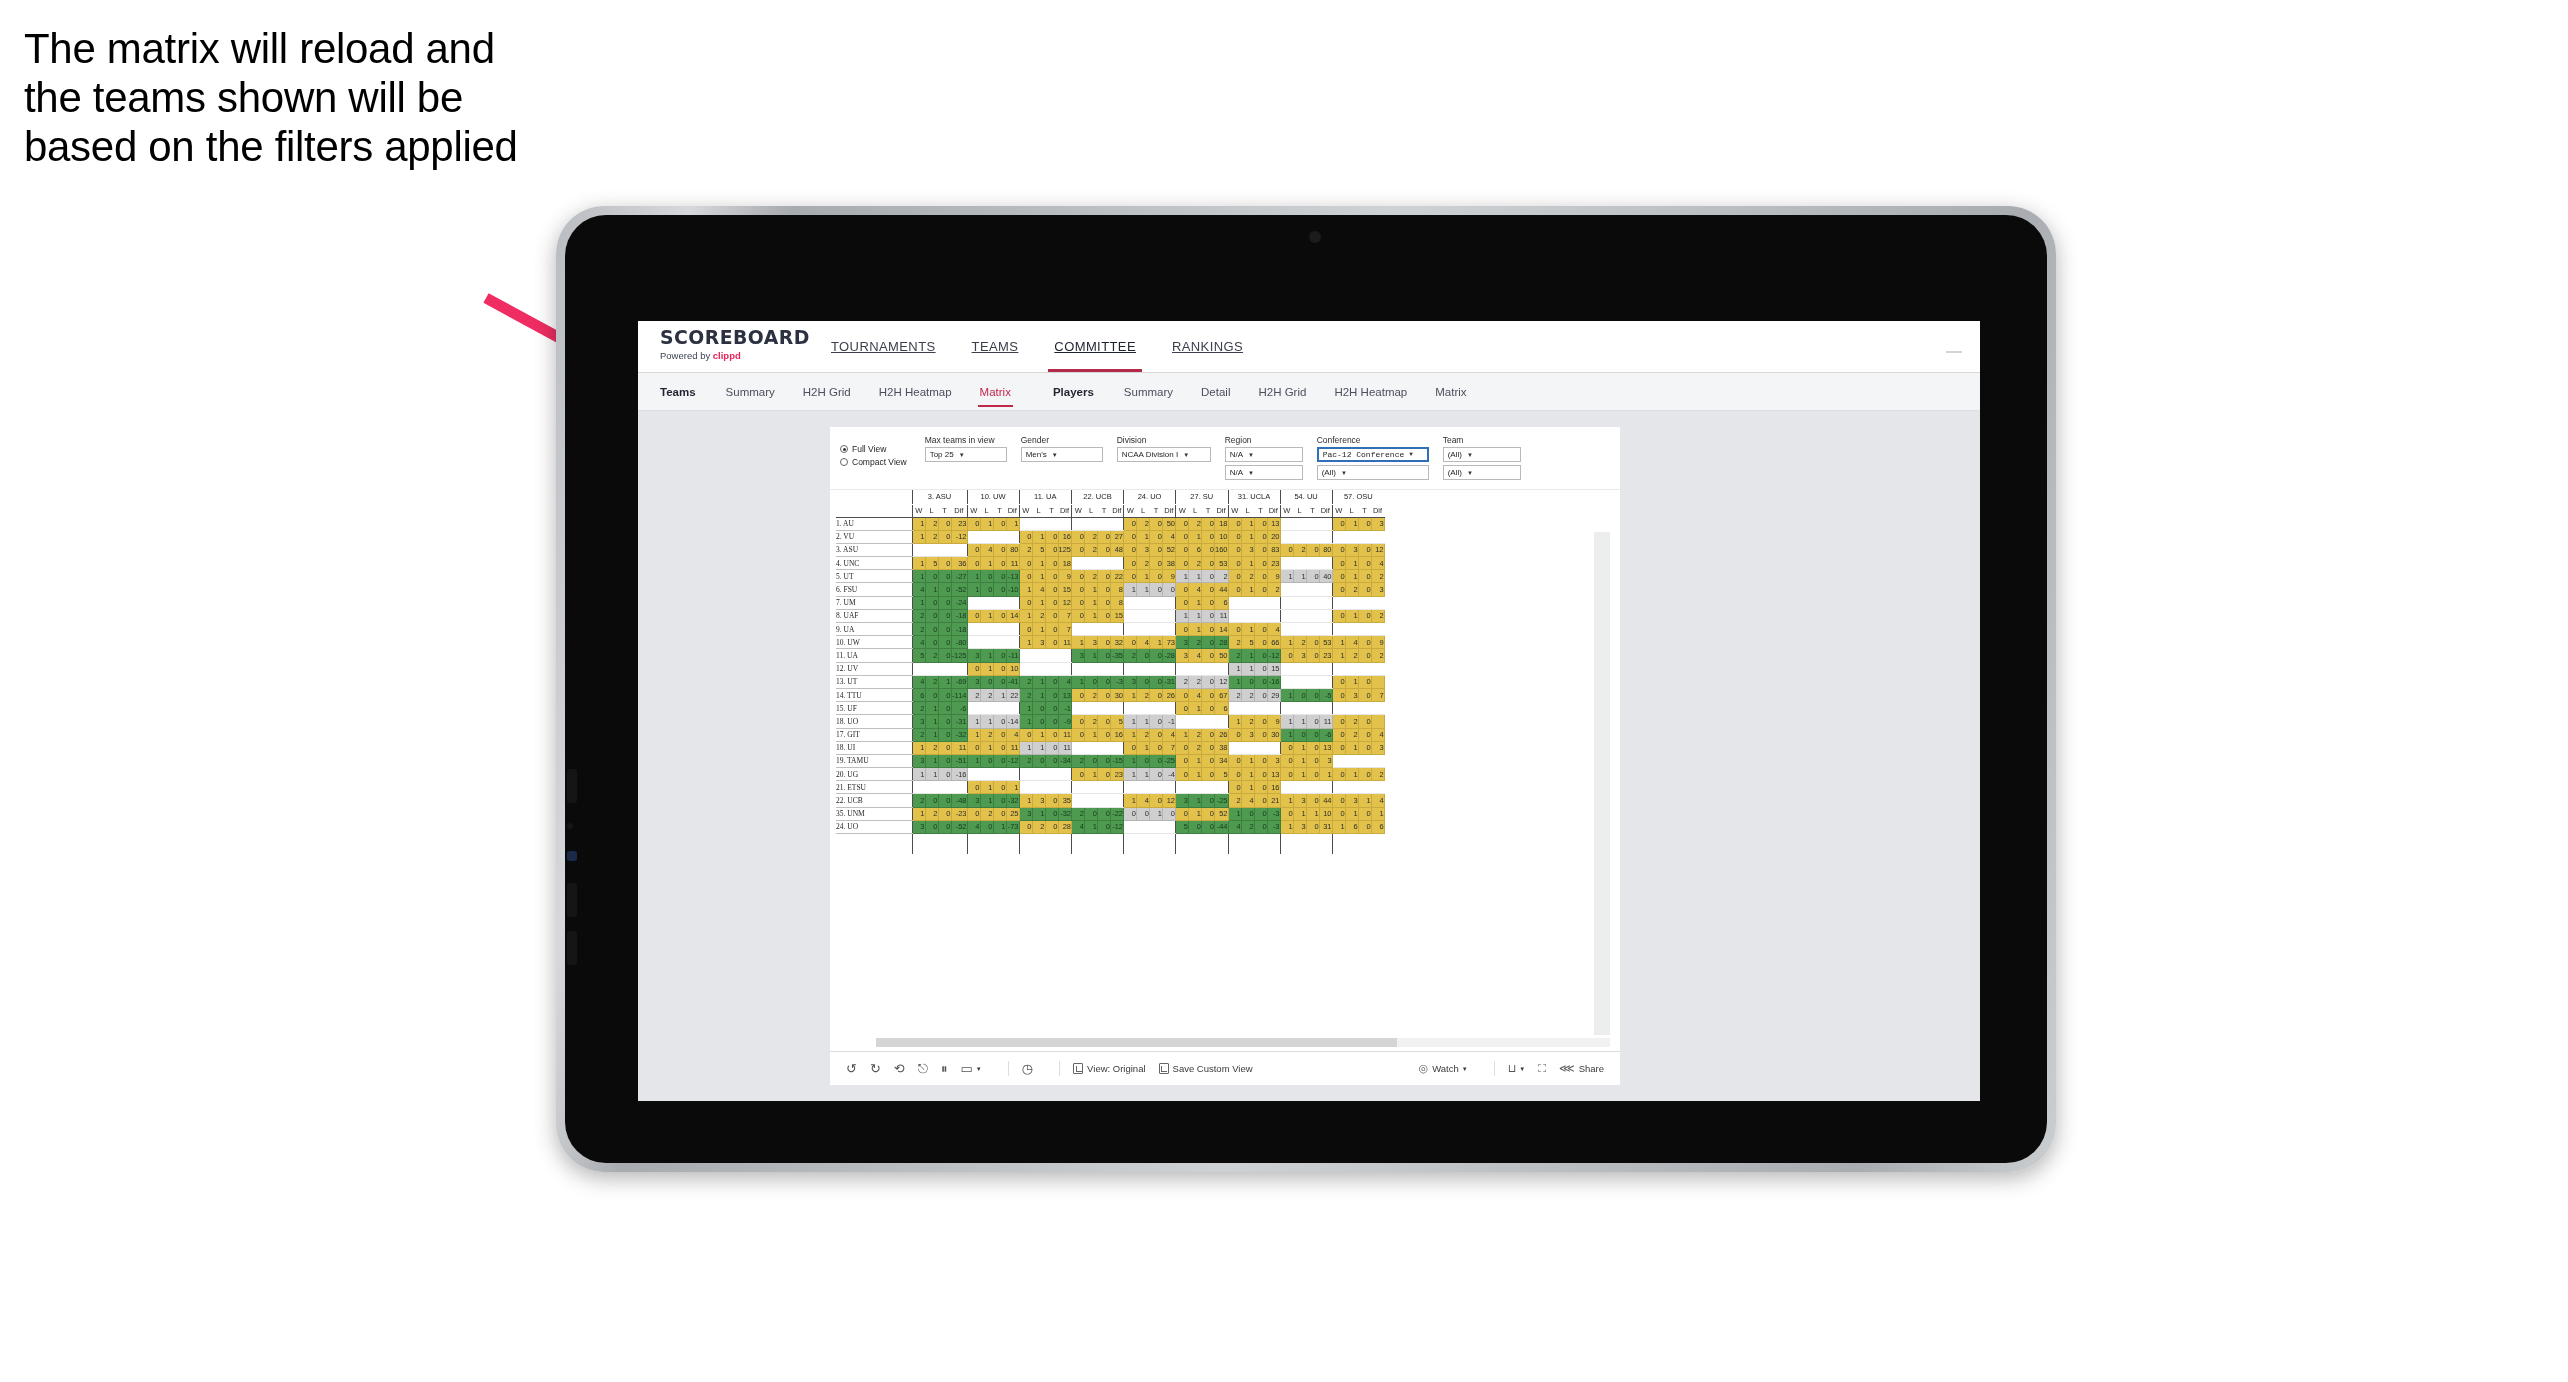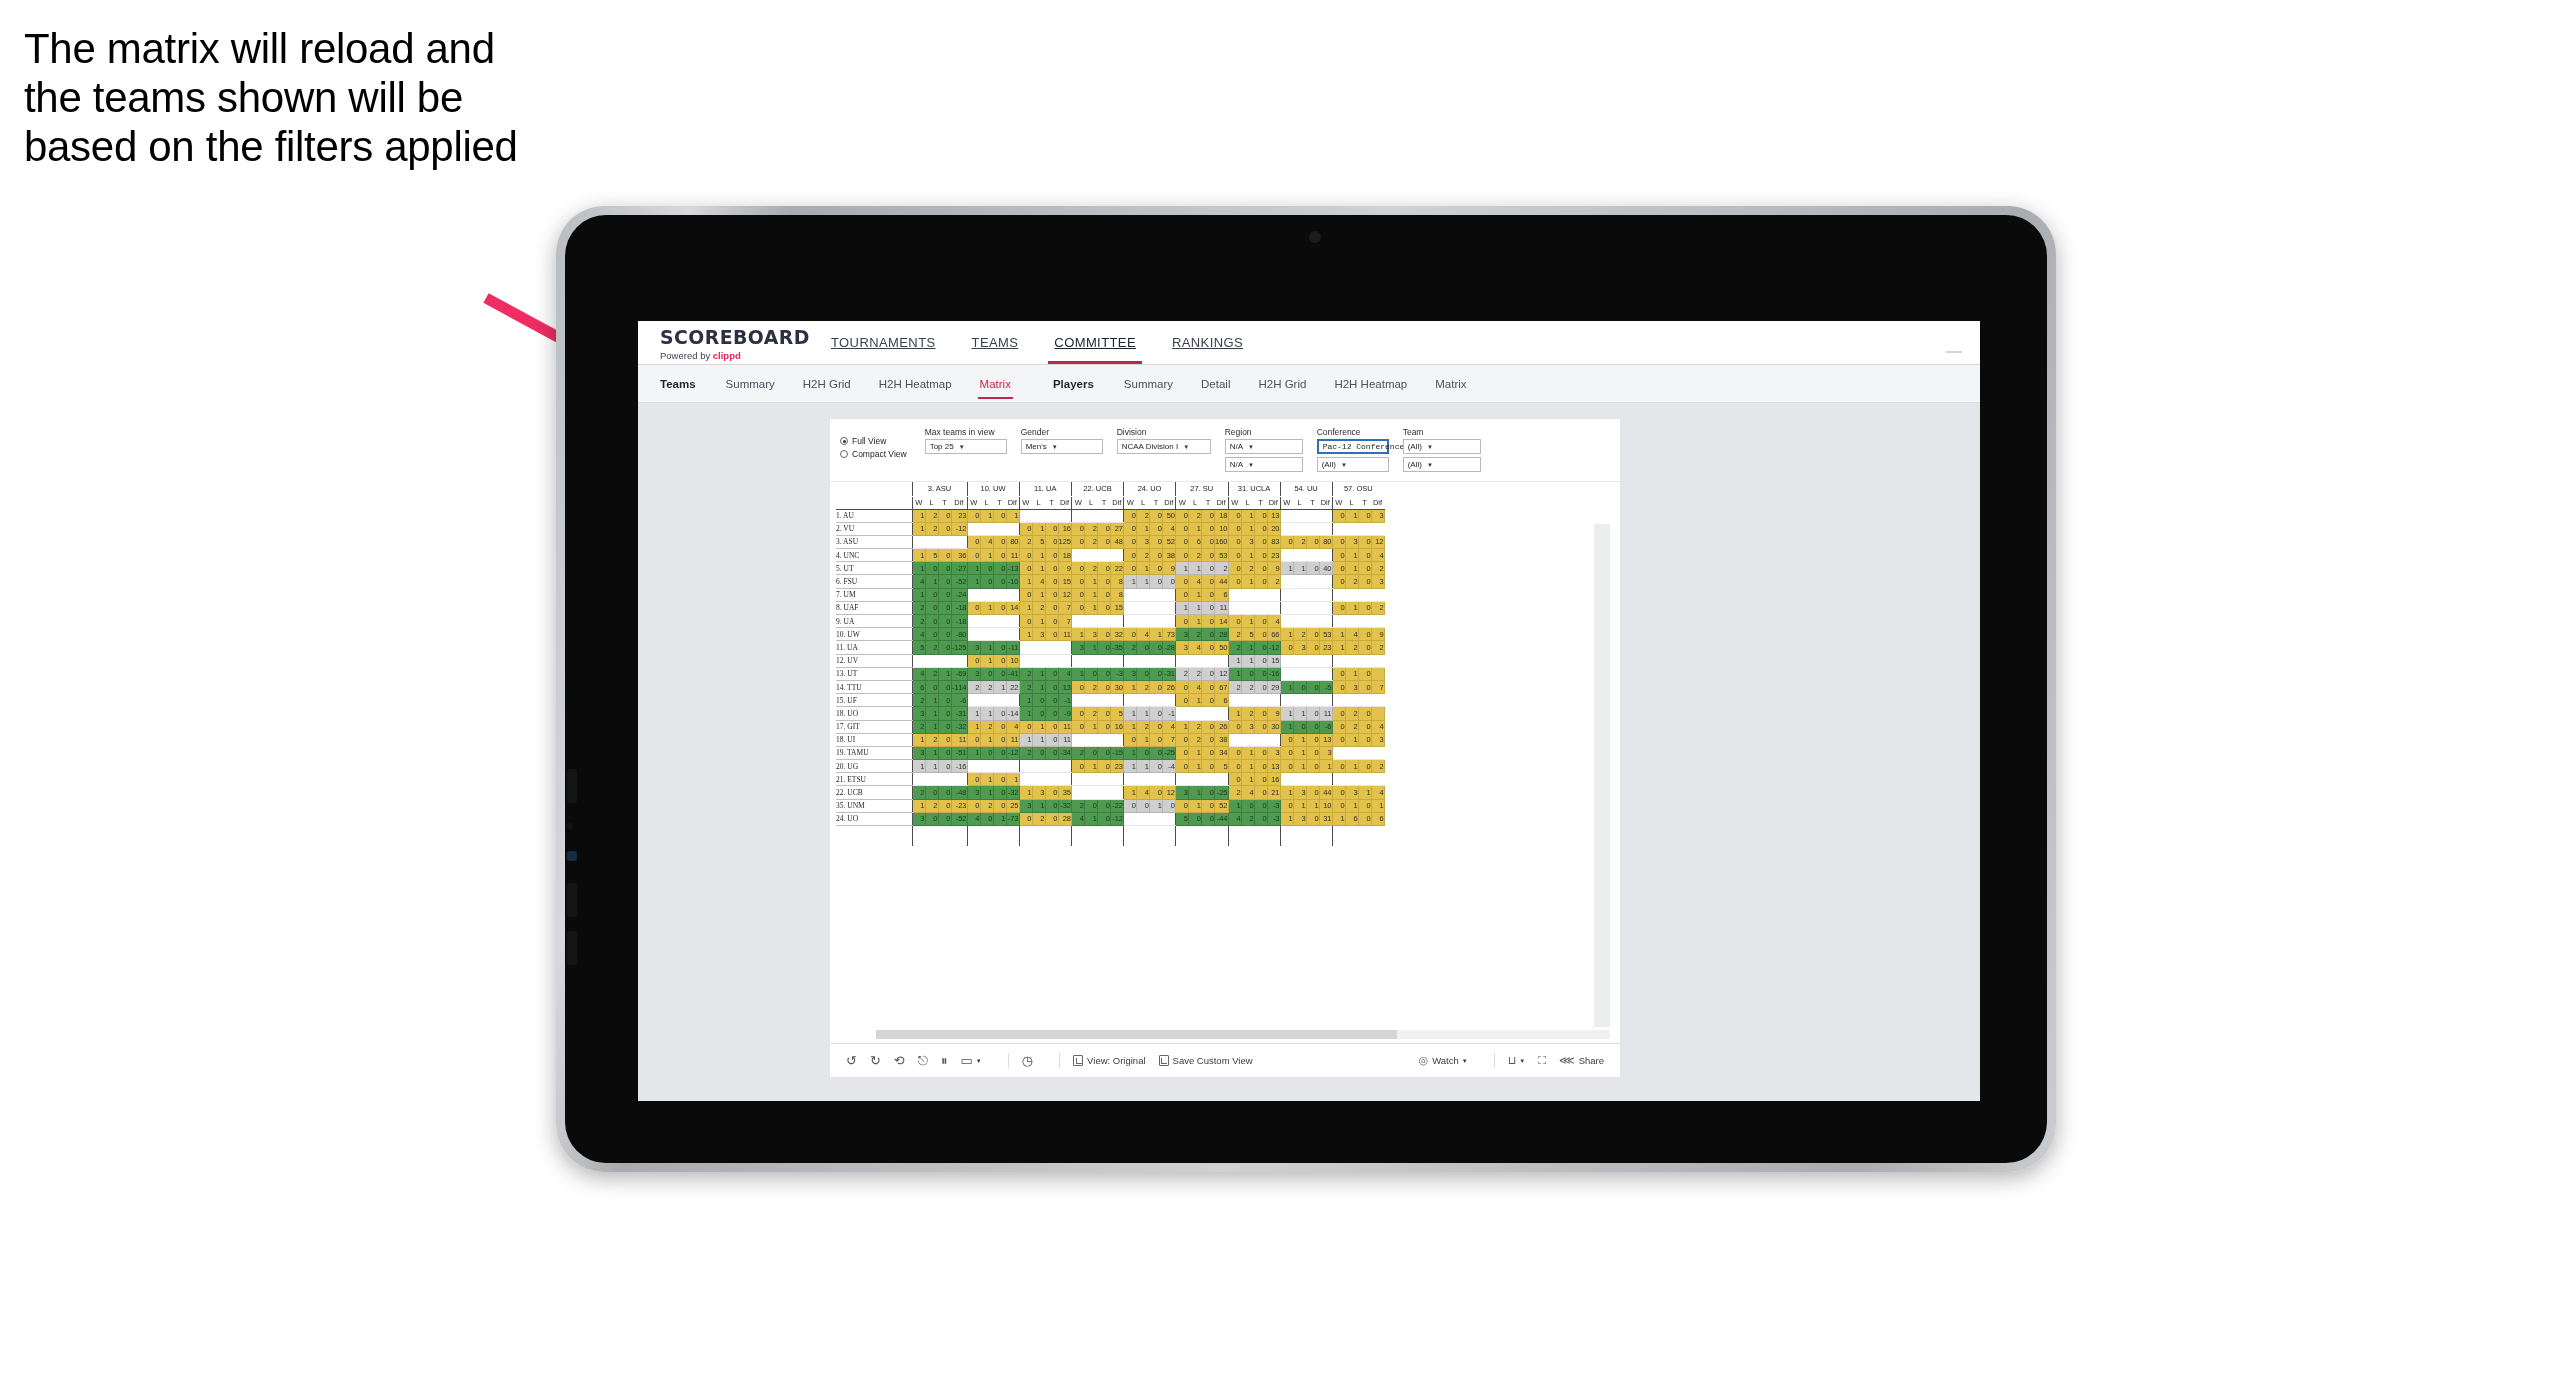--- a/index.html
+++ b/index.html
@@ -53,21 +53,21 @@
   #screen {
     position: absolute;
     left: 73px; top: 106px;
     width: 1342px; height: 780px;
     background: #e4e6e9;
     overflow: hidden;
   }
 
   
   #brandbar {
-    height: 44px; background: #fff;
+    height: 52px; background: #fff;
     display: flex; align-items: stretch;
     border-bottom: 1px solid #d8d8d8;
     position: relative;
   }
   #logo-wrap { padding: 6px 0 0 22px; width: 175px; }
   #logo-main {
     font-family: "DejaVu Sans", sans-serif;
     font-weight: 700; font-size: 20px; letter-spacing: .5px;
     color: #2c3142; line-height: 1;
     transform: scaleX(.94);
@@ -316,21 +316,21 @@
               <div class="sel-box">
                 <span>N/A</span>
                 <span class="car">▼</span>
               </div>
               <div class="sel-box">
                 <span>N/A</span>
                 <span class="car">▼</span>
               </div>
             </div>
 
-            <div class="fgroup" style="width:72px;">
+            <div class="fgroup" style="width:112px;">
               <div class="cap">Conference</div>
               <div class="sel-box hl">
                 <span>Pac-12 Conference</span>
                 <span class="car">▼</span>
               </div>
               <div class="sel-box">
                 <span>(All)</span>
                 <span class="car">▼</span>
               </div>
             </div>

